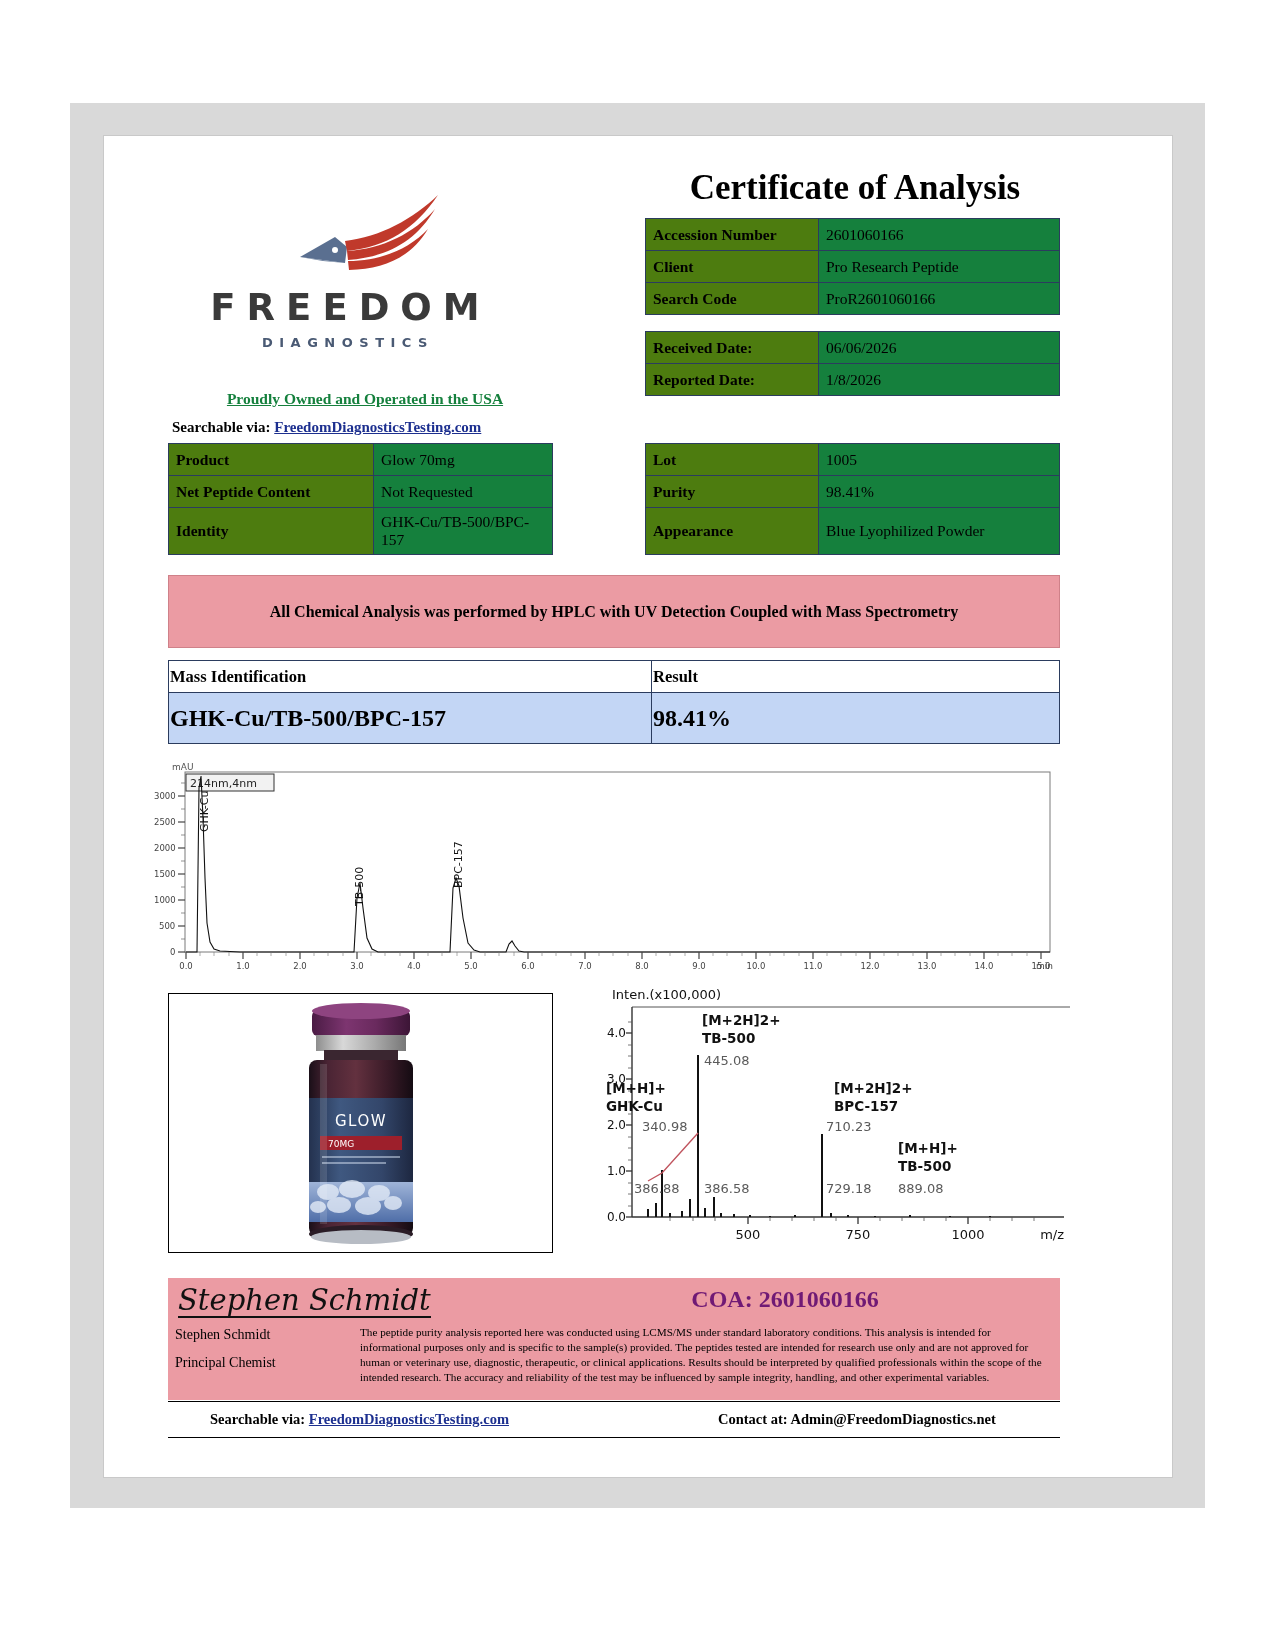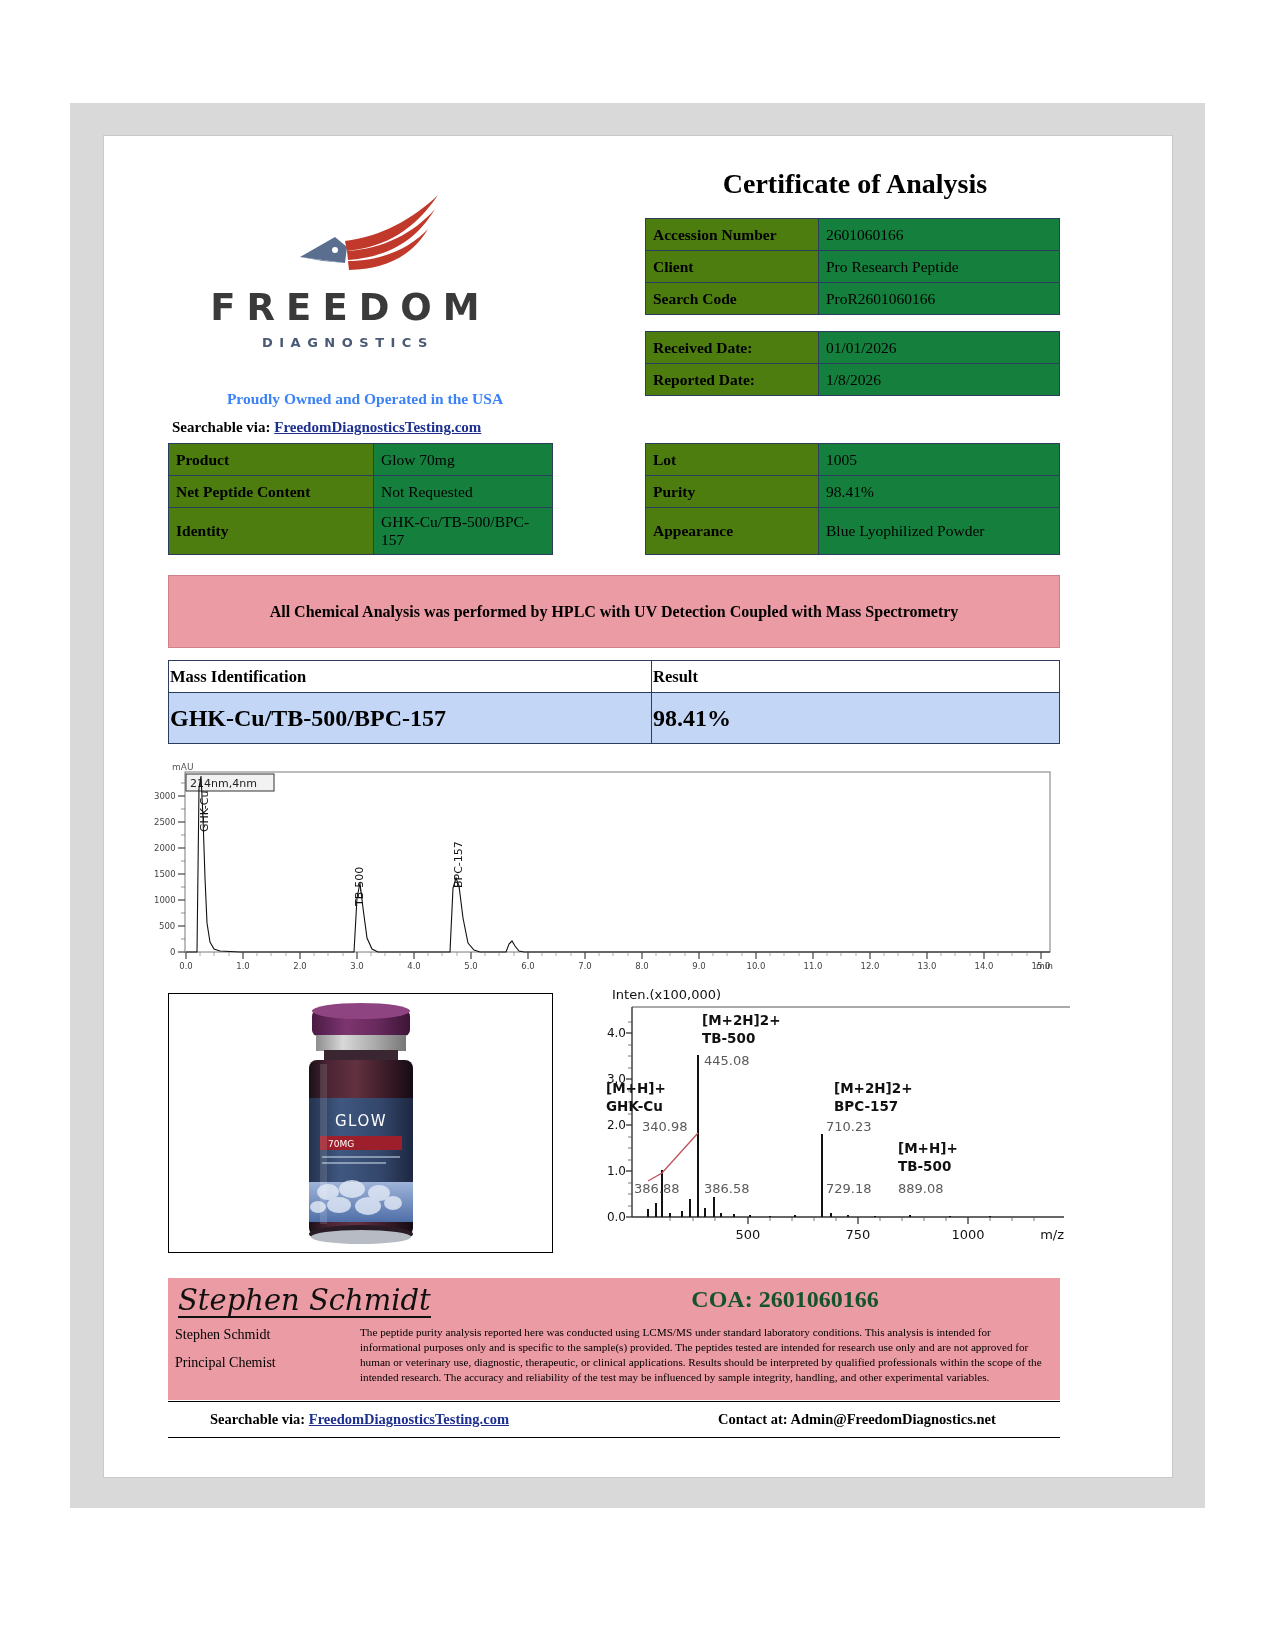--- a/index.html
+++ b/index.html
@@ -34,21 +34,21 @@
     border: 1px solid #c9c9c9;
     box-sizing: border-box;
   }
 
   
   .coa-title {
     position: absolute;
     left: 640px; top: 168px;
     width: 430px;
     text-align: center;
-    font-size: 28px;
+    font-size: 35px;
     font-weight: bold;
     letter-spacing: 0px;
     color: #000;
   }
 
   
   .logo-wrap {
     position: absolute;
     left: 185px; top: 185px;
     width: 320px; height: 175px;
@@ -75,21 +75,22 @@
     padding-left: 6px;
   }
 
   .tagline {
     position: absolute;
     left: 170px; top: 390px;
     width: 390px;
     text-align: center;
     font-size: 15.5px;
     font-weight: bold;
-    color: #3b82f6;
+    color: #15803d;
+    text-decoration: underline;
   }
   .searchable-top {
     position: absolute;
     left: 172px; top: 419px;
     font-size: 15px;
     font-weight: bold;
     color: #000;
   }
   .searchable-top a,
   .link {
@@ -244,21 +245,21 @@
     font-size: 14px;
     color: #000;
   }
   .coa-number {
     position: absolute;
     left: 560px; top: 1286px;
     width: 450px;
     text-align: center;
     font-size: 24px;
     font-weight: bold;
-    color: #14532d;
+    color: #701a75;
   }
   .disclaimer {
     position: absolute;
     left: 360px; top: 1325px;
     width: 690px;
     font-size: 11.2px;
     line-height: 1.33;
     color: #000;
     text-align: left;
   }
@@ -338,21 +339,21 @@
     <td class="k">Search Code</td>
     <td class="v">ProR2601060166</td>
   </tr>
 </tbody>
   </table>
 
 <table class="itable" id="tbl-dates">
   <tbody>
       <tr>
     <td class="k">Received Date:</td>
-    <td class="v">01/01/2026</td>
+    <td class="v">06/06/2026</td>
   </tr>
   <tr>
     <td class="k">Reported Date:</td>
     <td class="v">1/8/2026</td>
   </tr>
 </tbody>
   </table>
 
 <table class="itable" id="tbl-product">
   <tbody>

